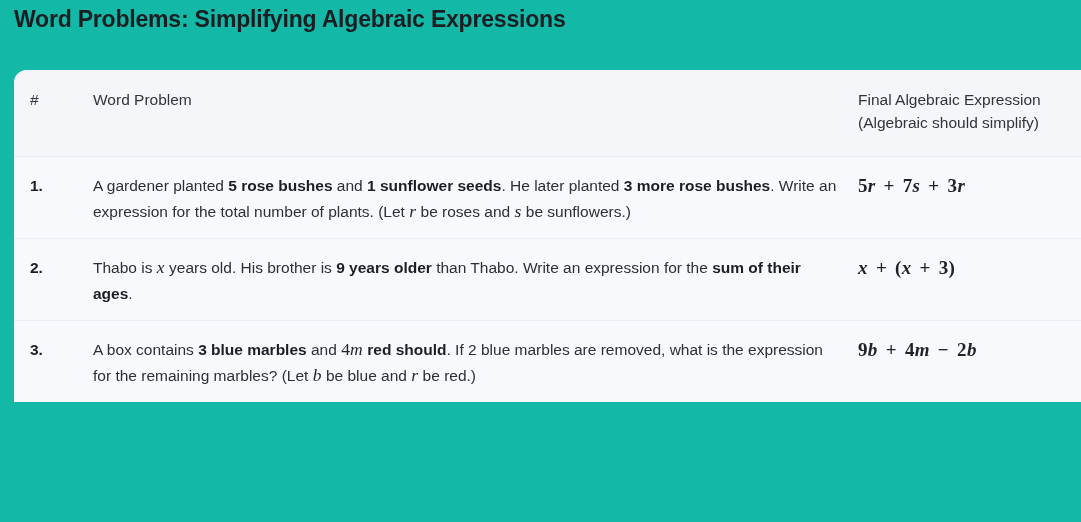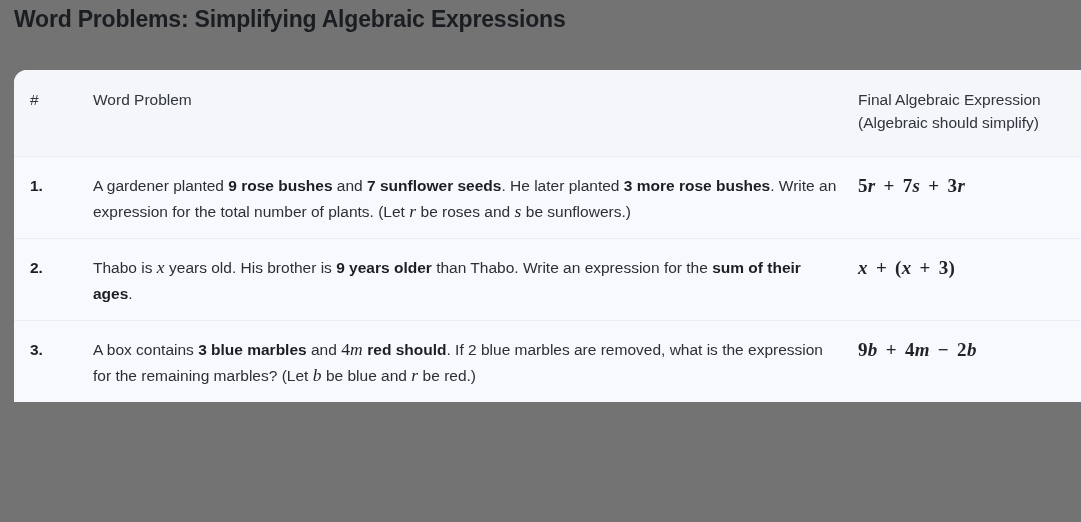--- a/index.html
+++ b/index.html
@@ -13,21 +13,21 @@
   body {
     font-family: "Liberation Sans", sans-serif;
     color: #1f2328;
     -webkit-font-smoothing: antialiased;
   }
 
   .page {
     position: relative;
     width: 1081px;
     height: 522px;
-    background: #737373;
+    background: #14b8a6;
   }
 
   
   .page-title {
     position: absolute;
     left: 14px;
     top: 4px;
     font-size: 23px;
     line-height: 30px;
     font-weight: 700;
@@ -140,21 +140,21 @@
       <thead>
         <tr>
           <th class="h-num">#</th>
           <th class="h-prob">Word Problem</th>
           <th class="h-expr">Final Algebraic Expression (Algebraic should simplify)</th>
         </tr>
       </thead>
       <tbody id="tbody">
           <tr>
             <td class="t-num">1.</td>
-            <td class="t-prob">A gardener planted <b>9 rose bushes</b> and <b>7 sunflower seeds</b>. He later planted <b>3 more rose bushes</b>. Write an expression for the total number of plants. (Let <span class="math">r</span> be roses and <span class="math">s</span> be sunflowers.)</td>
+            <td class="t-prob">A gardener planted <b>5 rose bushes</b> and <b>1 sunflower seeds</b>. He later planted <b>3 more rose bushes</b>. Write an expression for the total number of plants. (Let <span class="math">r</span> be roses and <span class="math">s</span> be sunflowers.)</td>
             <td class="t-expr"><span class="mathblock"><span class="n">5</span><span class="v">r</span> <span class="o">+</span> <span class="n">7</span><span class="v">s</span> <span class="o">+</span> <span class="n">3</span><span class="v">r</span></span></td>
           </tr>
           <tr>
             <td class="t-num">2.</td>
             <td class="t-prob">Thabo is <span class="math">x</span> years old. His brother is <b>9 years older</b> than Thabo. Write an expression for the <b>sum of their ages</b>.</td>
             <td class="t-expr"><span class="mathblock"><span class="v">x</span> <span class="o">+</span> <span class="p">(</span><span class="v">x</span> <span class="o">+</span> <span class="n">3</span><span class="p">)</span></span></td>
           </tr>
           <tr>
             <td class="t-num">3.</td>
             <td class="t-prob">A box contains <b>3 blue marbles</b> and <span class="math"><span class="num">4</span>m</span> <b>red should</b>. If 2 blue marbles are removed, what is the expression for the remaining marbles? (Let <span class="math">b</span> be blue and <span class="math">r</span> be red.)</td>

